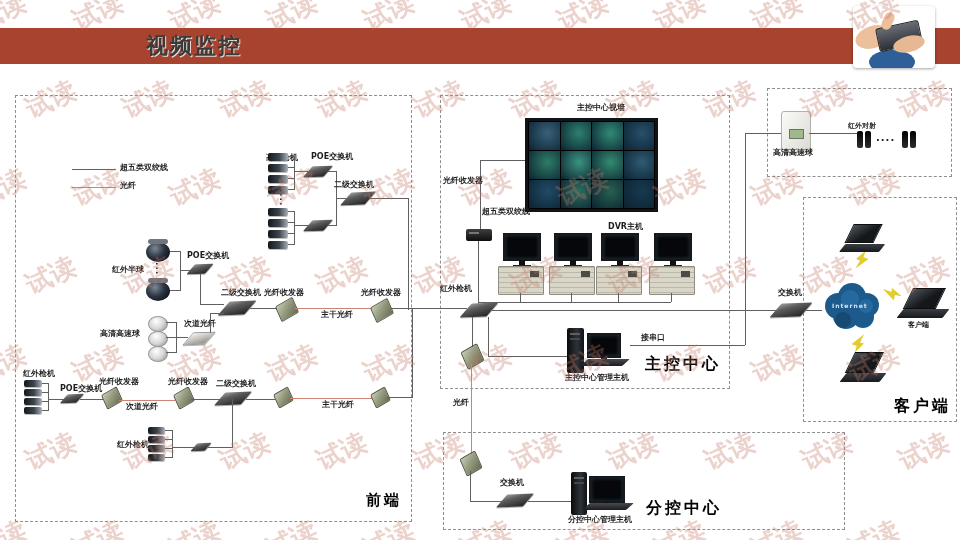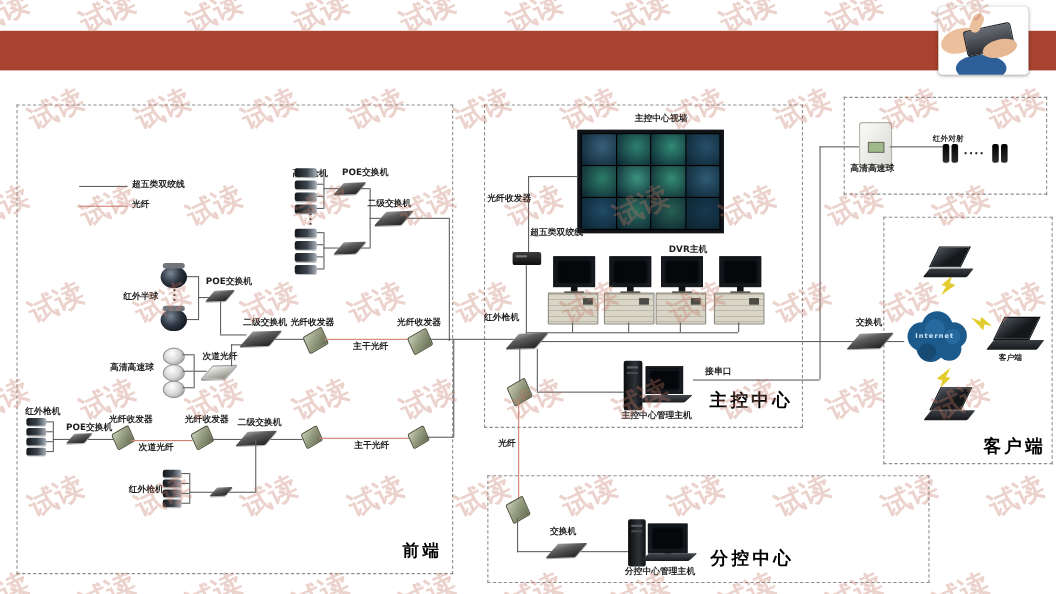--- a/index.html
+++ b/index.html
@@ -69,20 +69,21 @@
          display:grid;grid-template-columns:repeat(4,1fr);grid-template-rows:repeat(3,1fr);gap:1px;padding:1px;}
   .vw-cell{width:100%;height:100%;}
   .cloudtxt{position:absolute;font-size:6px;color:#d4e6f4;letter-spacing:1px;}
 </style>
 </head>
 <body>
 
 <div class="slide">
 
   <div class="hbar"></div>
+  <div class="htitle">视频监控</div>
   <div class="photo">
     <i class="dev sleeve"></i>
     <i class="dev hand1"></i>
     <i class="dev phone"></i>
     <i class="dev hand2"></i>
     <i class="dev finger"></i>
   </div>
 
   <div class="dbox" style="left:15px;top:95px;width:395px;height:425px;"></div>
   <div class="dbox" style="left:440px;top:95px;width:288px;height:292px;"></div>

